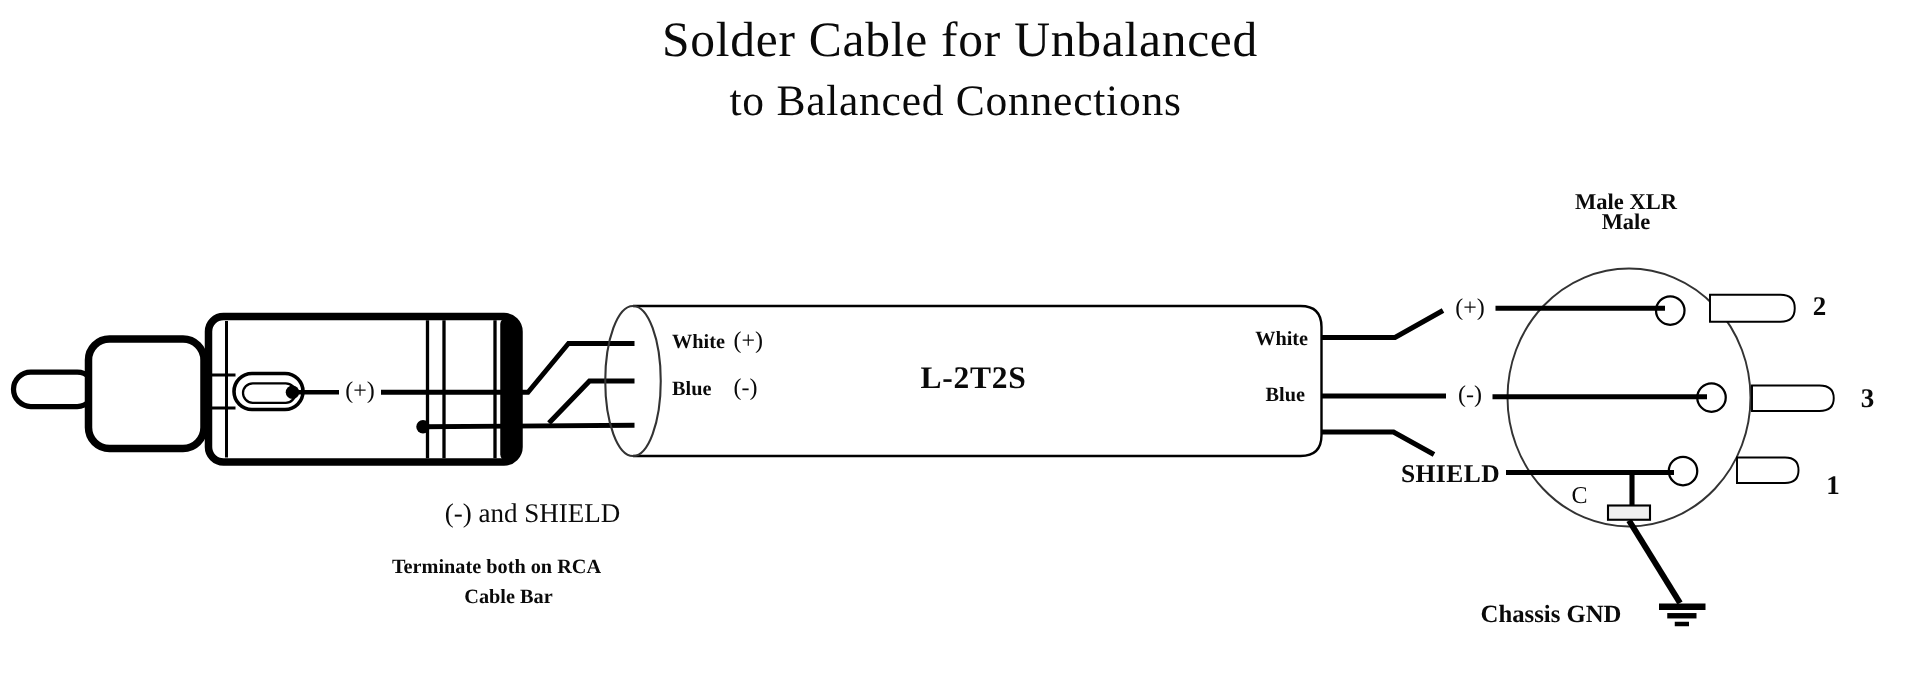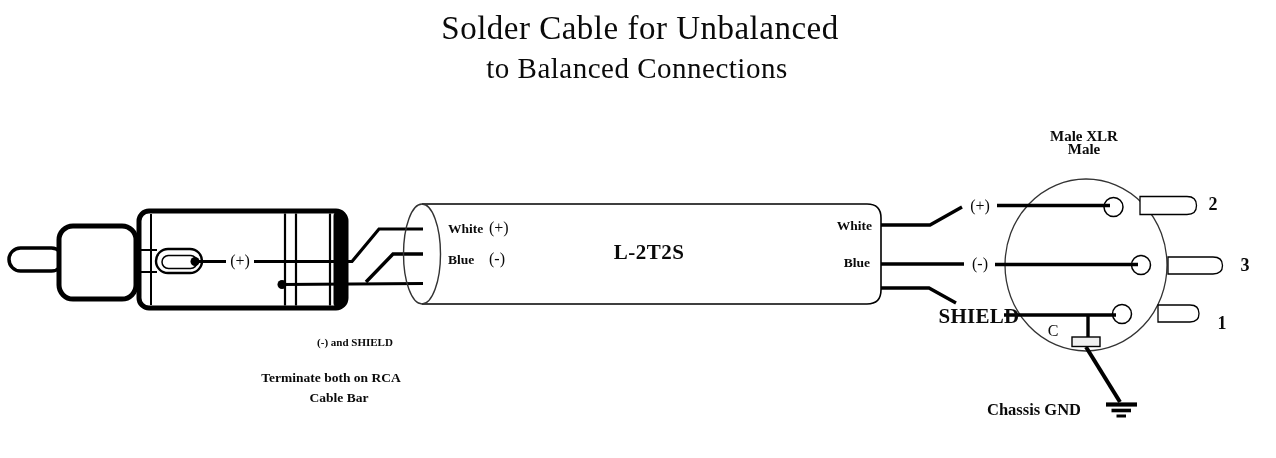--- a/index.html
+++ b/index.html
@@ -9,25 +9,25 @@
   .lbl { position: absolute; white-space: nowrap; line-height: 1; transform: translate(-50%, -50%); }
   .lbl.left-anchor { transform: translate(0, -50%); }
   .lbl.right-anchor { transform: translate(-100%, -50%); }
   .title1 { font-size: 33px; letter-spacing: 0.5px; }
   .title2 { font-size: 29px; letter-spacing: 0.5px; }
   .b { font-weight: bold; }
   .sign { font-weight: normal; font-size: 16px; }
   .small { font-size: 13.5px; }
   .wire-row { display: flex; align-items: baseline; }
   .wire-row .name { font-weight: bold; font-size: 13.5px; width: 41px; display: inline-block; }
-  .shield-lbl { font-size: 21px; font-weight: bold; letter-spacing: 0.3px; margin-left: 12px; }
+  .shield-lbl { font-size: 17px; font-weight: bold; letter-spacing: 0.3px; }
   .pin-num { font-size: 18px; font-weight: bold; }
   .hdr { font-size: 15px; font-weight: bold; }
   .model { font-size: 21px; font-weight: bold; letter-spacing: 0.5px; font-family: Liberation Serif, serif; }
-  .note-big { font-size: 11px; font-weight: bold; }
+  .note-big { font-size: 18px; font-weight: normal; }
   .gnd-lbl { font-size: 16.5px; font-weight: bold; }
   .cap-lbl { font-size: 16px; }
 </style>
 </head>
 <body>
 
 <div class="stage">
 
   <svg width="1276" height="458" viewBox="0 0 1276 458">
     <g stroke="#000000" fill="none">

